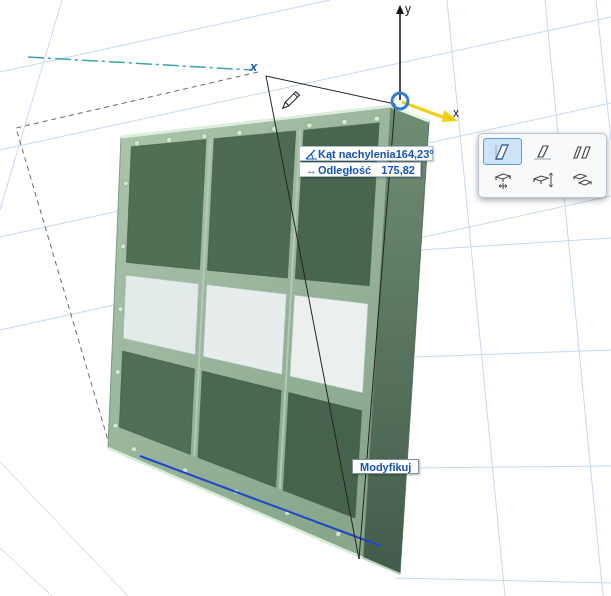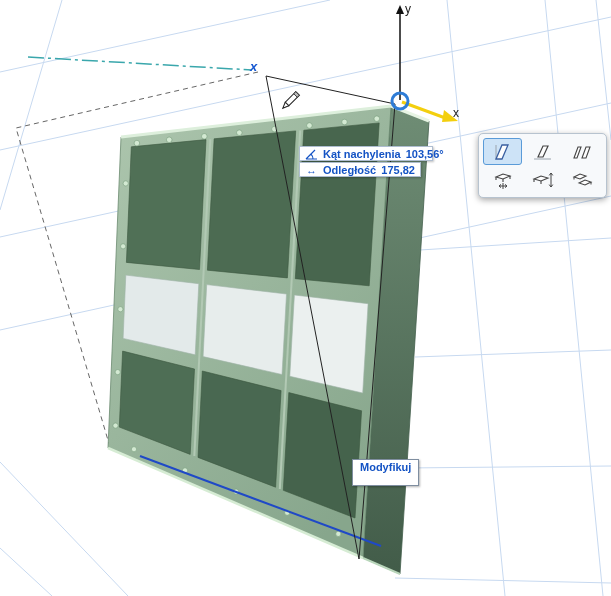--- a/index.html
+++ b/index.html
@@ -3,34 +3,34 @@
 <meta charset="utf-8">
 <style>
   html,body{margin:0;padding:0;background:#fff;}
   .stage{position:relative;width:611px;height:596px;overflow:hidden;background:#ffffff;
          font-family:"Liberation Sans", sans-serif;}
   .stage svg.scene{position:absolute;left:0;top:0;}
   .axis-label{position:absolute;font-size:12px;color:#1a1a1a;font-weight:400;}
   .edit-marker{position:absolute;font-size:13px;font-weight:700;color:#1557d0;font-style:italic;}
   
   .tracker{position:absolute;left:299px;top:146px;z-index:5;}
-  .trk-row{display:flex;align-items:flex-start;gap:5px;background:#ffffff;
+  .trk-row{display:flex;align-items:flex-start;background:#ffffff;
            border:1px solid #aebdd0;box-shadow:1px 1px 2px rgba(0,0,0,.25);
            padding:1px 5px;margin-bottom:1px;color:#1453c4;font-size:11px;font-weight:700;
            height:15px;box-sizing:border-box;}
   .trk-row.w1{width:134px;}
   .trk-row.w2{width:122px;}
   .trk-label{white-space:nowrap;margin-right:auto;}
   .trk-value{white-space:nowrap;}
   .trk-icon{width:13px;height:12px;display:inline-flex;align-items:center;justify-content:center;
             color:#1453c4;font-weight:700;font-size:11px;}
   
   .modify-box{position:absolute;left:352px;top:459px;z-index:5;background:#ffffff;
               border:1px solid #7f8ea0;box-shadow:1px 1px 2px rgba(0,0,0,.3);
-              color:#1453c4;font-size:11px;font-weight:700;padding:1px 7px 12px 7px;}
+              color:#1453c4;font-size:11px;font-weight:700;padding:1px 7px 0 7px;}
   
   .palette{position:absolute;left:478px;top:133px;z-index:6;background:#f7f9fb;
            border:1px solid #b7c3cf;border-radius:5px;box-shadow:0 2px 6px rgba(0,0,0,.35);
            padding:4px;display:grid;grid-template-columns:repeat(3,39px);grid-auto-rows:27px;gap:1px;}
   .pal-btn{display:flex;align-items:center;justify-content:center;border:1px solid transparent;
            border-radius:3px;background:transparent;padding:0;cursor:pointer;}
   .pal-btn.selected{background:#cde3f7;border-color:#5a9bd8;}
   .pal-btn svg{display:block;}
 </style>
 </head>
@@ -156,21 +156,21 @@
   <span class="edit-marker" style="left:250px;top:59px;">x</span>
 
   <div class="tracker">
     <div class="trk-row w1">
       <span class="trk-icon">
         <svg width="13" height="12" viewBox="0 0 13 12">
           <path d="M1,11 H12 M1,11 L10,2 M8,11 A7,7 0 0 0 6,6.2" fill="none" stroke="#1453c4" stroke-width="1.2"></path>
         </svg>
       </span>
       <span class="trk-label">Kąt nachylenia</span>
-      <span class="trk-value">103,56°</span>
+      <span class="trk-value">164,23°</span>
     </div>
     <div class="trk-row w2">
       <span class="trk-icon">↔</span>
       <span class="trk-label">Odległość</span>
       <span class="trk-value">175,82</span>
     </div>
   </div>
 
   <div class="modify-box">Modyfikuj</div>
 

